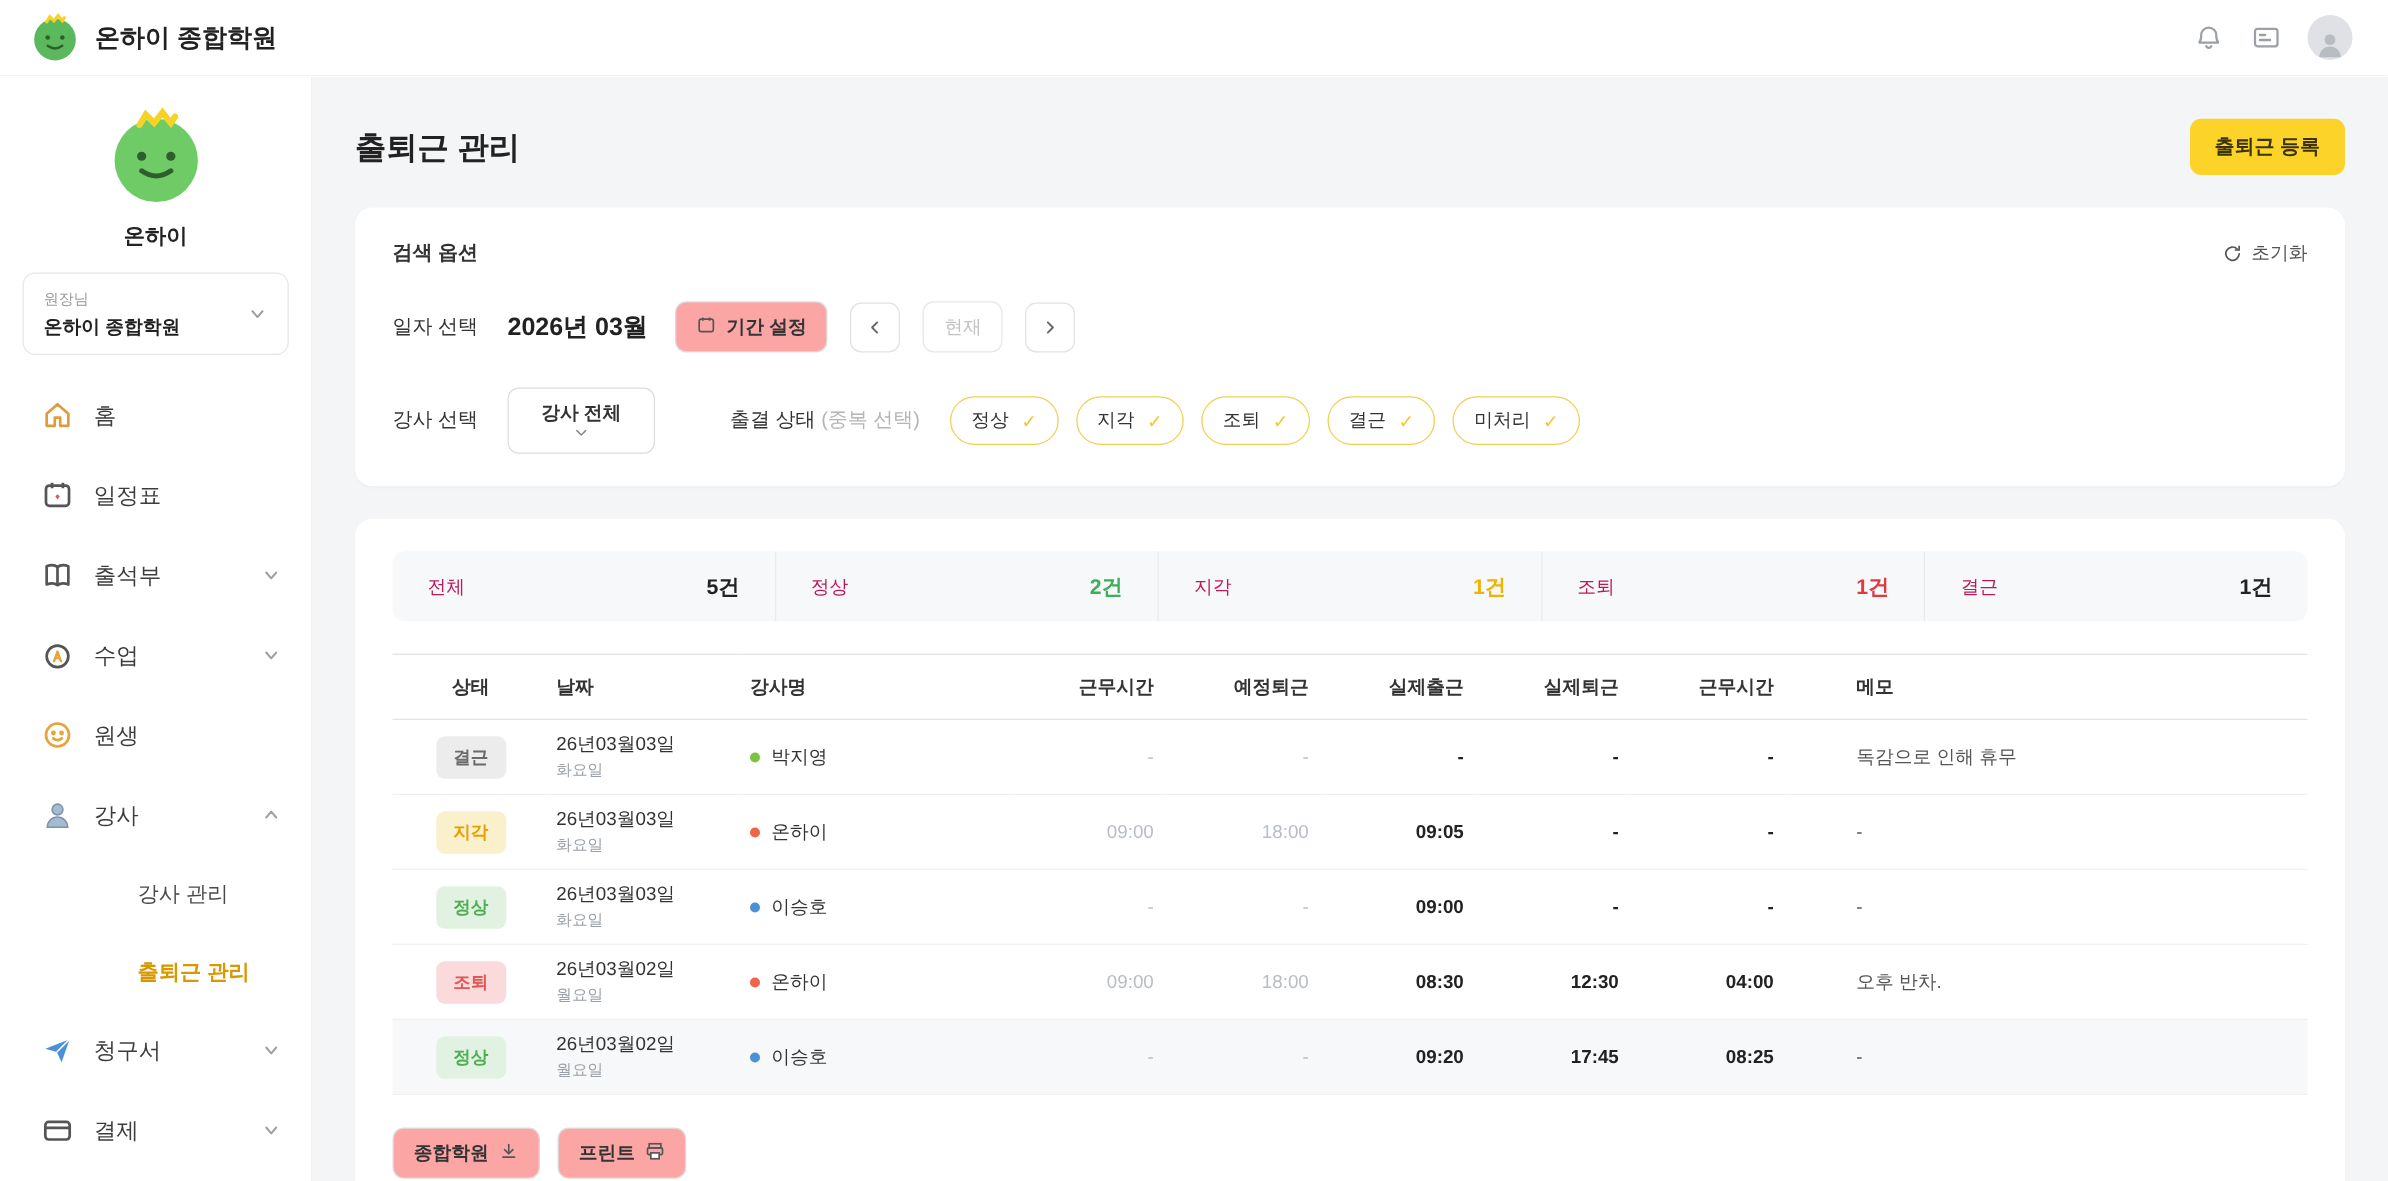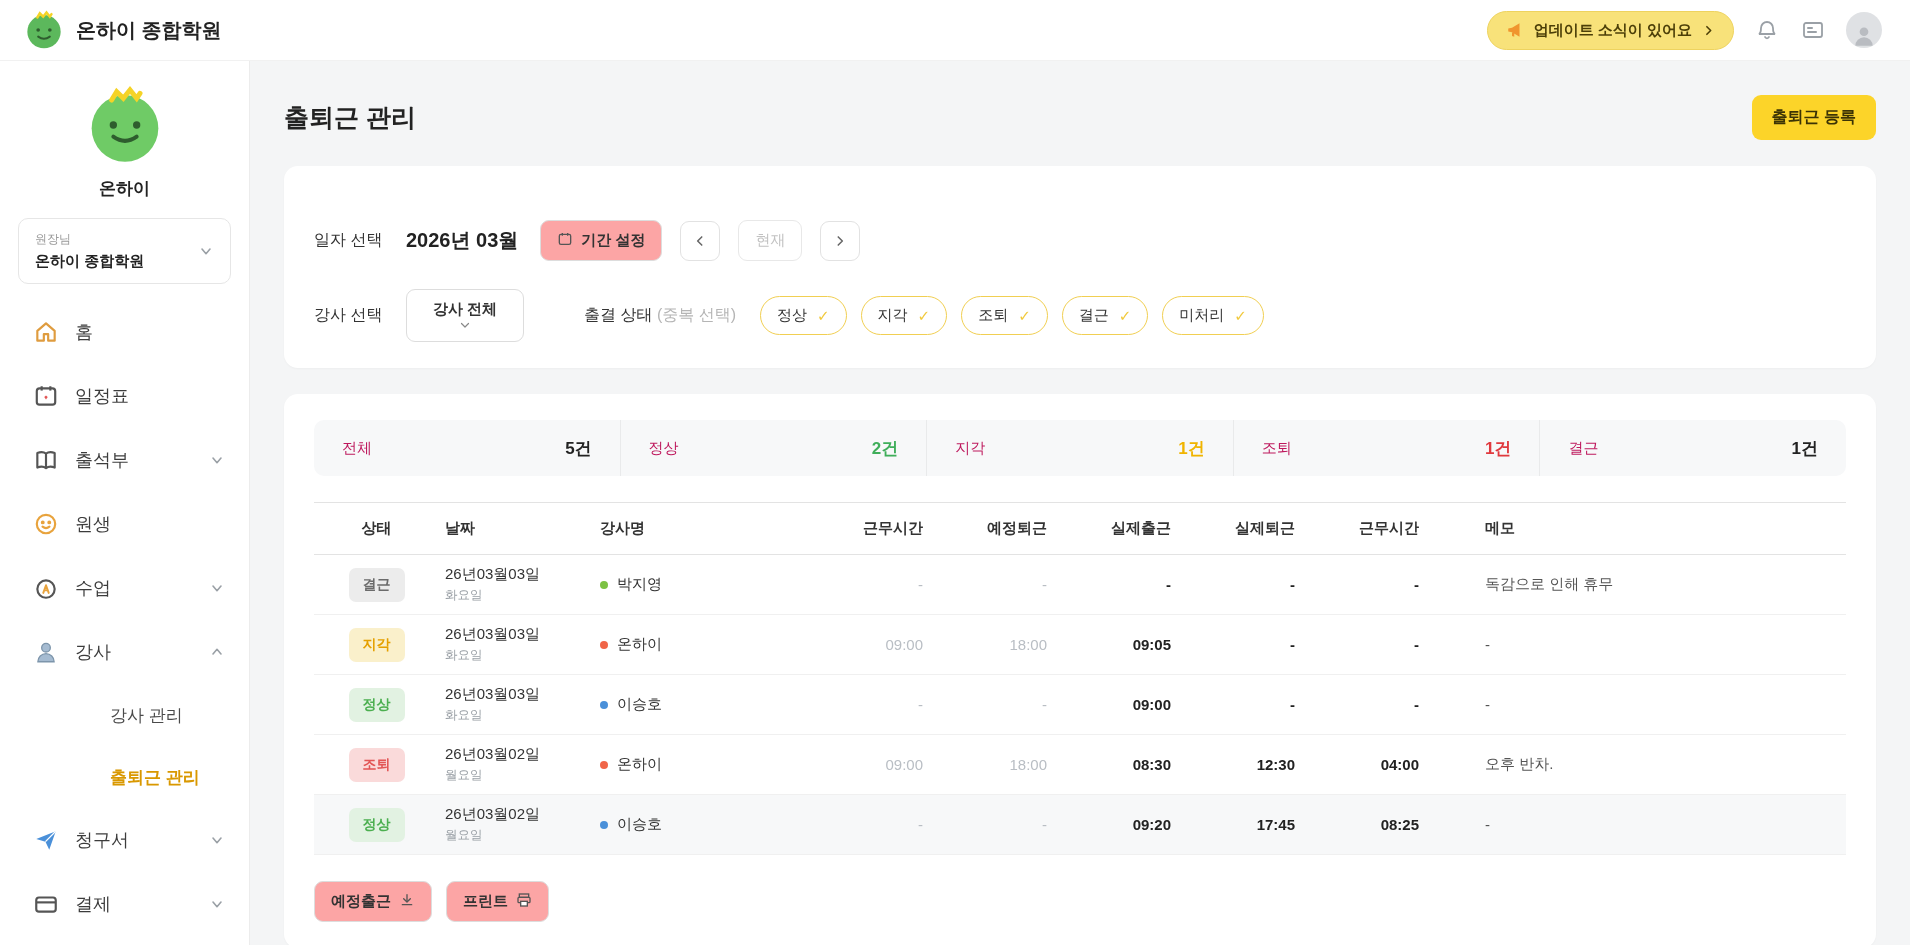--- a/index.html
+++ b/index.html
@@ -124,30 +124,20 @@
     <svg class="logo-circle" viewBox="0 0 48 48">
       <circle cx="24" cy="26" r="20" fill="#5CB85C"></circle>
       <polyline points="16,9 19,4 23,8 27,3 31,8 33,5" fill="none" stroke="#F5D327" stroke-width="3" stroke-linecap="round"></polyline>
       <circle cx="17" cy="24" r="2.2" fill="#2e5d2e"></circle>
       <circle cx="31" cy="24" r="2.2" fill="#2e5d2e"></circle>
       <path d="M17 32 Q24 37 31 32" fill="none" stroke="#2e5d2e" stroke-width="2.4" stroke-linecap="round"></path>
     </svg>
     <div class="app-title">온하이 종합학원</div>
   </div>
   <div class="topbar-right">
-    <div class="update-pill">
-      <svg width="18" height="18" viewBox="0 0 24 24">
-        <path d="M3 10v4l5 1 10 6V3L8 9 3 10z" fill="#F0952E"></path>
-        <path d="M8 15v5l3 1v-5z" fill="#F0952E"></path>
-      </svg>
-      <span>업데이트 소식이 있어요</span>
-      <svg width="13" height="13" viewBox="0 0 24 24">
-        <polyline points="9,5 16,12 9,19" fill="none" stroke="#4c3f08" stroke-width="3" stroke-linecap="round" stroke-linejoin="round"></polyline>
-      </svg>
-    </div>
     <div class="icon-btn">
       <svg width="24" height="24" viewBox="0 0 24 24" fill="none" stroke="currentColor" stroke-width="1.8" stroke-linecap="round">
         <path d="M6 10a6 6 0 0 1 12 0c0 5 2 6 2 6H4s2-1 2-6z"></path>
           <path d="M10 19a2.2 2.2 0 0 0 4 0"></path>
       </svg>
     </div>
     <div class="icon-btn">
       <svg width="24" height="24" viewBox="0 0 24 24" fill="currentColor">
         <rect x="3" y="5" width="18" height="14" rx="2" fill="none" stroke="currentColor" stroke-width="1.8"></rect>
         <rect x="6" y="9" width="6" height="2" rx="1"></rect>
@@ -209,41 +199,41 @@
         <path d="M12 6 C10 4.5 6.5 4.5 4 5.5 V19 C6.5 18 10 18 12 19.5 C14 18 17.5 18 20 19 V5.5 C17.5 4.5 14 4.5 12 6 Z"></path>
         <line x1="12" y1="6" x2="12" y2="19.5"></line>
       </svg>
       <span class="mi-label">출석부</span>
       <svg class="chev" width="16" height="16" viewBox="0 0 24 24">
         <polyline points="6,9 12,16 18,9" fill="none" stroke="currentColor" stroke-width="2.4" stroke-linecap="round" stroke-linejoin="round"></polyline>
       </svg>
     </div>
 
     <div class="menu-item">
+      <svg class="menu-icon" viewBox="0 0 24 24" fill="none" stroke="#555" stroke-width="2">
+        <circle cx="12" cy="13" r="8"></circle>
+        <path d="M9.5 16.5 L12 9.5 L14.5 16.5 M10.6 14.2 h2.8" stroke="#E8A33D" stroke-width="1.8" stroke-linecap="round" stroke-linejoin="round"></path>
+      </svg>
+      <span class="mi-label">수업</span>
+      <svg class="chev" width="16" height="16" viewBox="0 0 24 24">
+        <polyline points="6,9 12,16 18,9" fill="none" stroke="currentColor" stroke-width="2.4" stroke-linecap="round" stroke-linejoin="round"></polyline>
+      </svg>
+    </div>
+
+    <div class="menu-item">
       <svg class="menu-icon" viewBox="0 0 24 24" fill="none" stroke="#E8A33D" stroke-width="2">
         <circle cx="12" cy="12" r="8.5"></circle>
         <circle cx="9" cy="10.5" r="0.8" fill="#E8A33D"></circle>
           <circle cx="15" cy="10.5" r="0.8" fill="#E8A33D"></circle>
         <path d="M8.8 14.5 Q12 17 15.2 14.5" stroke-linecap="round"></path>
       </svg>
       <span class="mi-label">원생</span>
     </div>
 
     <div class="menu-item">
-      <svg class="menu-icon" viewBox="0 0 24 24" fill="none" stroke="#555" stroke-width="2">
-        <circle cx="12" cy="13" r="8"></circle>
-        <path d="M9.5 16.5 L12 9.5 L14.5 16.5 M10.6 14.2 h2.8" stroke="#E8A33D" stroke-width="1.8" stroke-linecap="round" stroke-linejoin="round"></path>
-      </svg>
-      <span class="mi-label">수업</span>
-      <svg class="chev" width="16" height="16" viewBox="0 0 24 24">
-        <polyline points="6,9 12,16 18,9" fill="none" stroke="currentColor" stroke-width="2.4" stroke-linecap="round" stroke-linejoin="round"></polyline>
-      </svg>
-    </div>
-
-    <div class="menu-item">
       <svg class="menu-icon" viewBox="0 0 24 24" fill="#A5BBD1" stroke="#7d95ab" stroke-width="1.2">
         <circle cx="12" cy="8" r="4"></circle>
           <path d="M4.5 21 a7.5 7.5 0 0 1 15 0 z"></path>
       </svg>
       <span class="mi-label">강사</span>
       <svg class="chev" width="16" height="16" viewBox="0 0 24 24">
         <polyline points="6,15 12,8 18,15" fill="none" stroke="currentColor" stroke-width="2.4" stroke-linecap="round" stroke-linejoin="round"></polyline>
       </svg>
     </div>
 
@@ -280,20 +270,30 @@
 </div>
 
 <div class="main">
 
   <div class="page-head">
     <div class="page-title">출퇴근 관리</div>
     <button class="btn-primary">출퇴근 등록</button>
   </div>
 
   <div class="card">
+    <div class="search-top">
+      <div class="card-label">검색 옵션</div>
+      <div class="reset-btn">
+        <svg width="16" height="16" viewBox="0 0 24 24" fill="none" stroke="#555" stroke-width="2" stroke-linecap="round">
+          <path d="M20 12a8 8 0 1 1-2.3-5.7"></path>
+            <polyline points="20,3 20,7.5 15.5,7.5"></polyline>
+        </svg>
+        <span>초기화</span>
+      </div>
+    </div>
 
     <div class="search-row">
       <div class="row-label">일자 선택</div>
       <div class="date-value">2026년 03월</div>
       <button class="btn-outline" style="margin-right:18px;">
         <svg width="16" height="16" viewBox="0 0 24 24" fill="none" stroke="#555" stroke-width="2">
           <rect x="3.5" y="5" width="17" height="15" rx="2.5"></rect>
             <line x1="8" y1="3" x2="8" y2="7"></line>
             <line x1="16" y1="3" x2="16" y2="7"></line>
         </svg>
@@ -493,21 +493,21 @@
           <td class="col-time t-actual">09:20</td>
           <td class="col-time t-actual">17:45</td>
           <td class="col-time t-actual">08:25</td>
           <td class="col-memo t-memo">-</td>
         </tr>
       </tbody>
     </table>
 
     <div class="table-actions">
       <button class="btn-outline">
-        <span>예정출근</span>
+        <span>종합학원</span>
         <svg width="16" height="16" viewBox="0 0 24 24" fill="none" stroke="#555" stroke-width="2" stroke-linecap="round" stroke-linejoin="round">
           <line x1="12" y1="4" x2="12" y2="14"></line>
             <polyline points="7,10 12,15 17,10"></polyline>
             <line x1="5" y1="19" x2="19" y2="19"></line>
         </svg>
       </button>
       <button class="btn-outline">
         <span>프린트</span>
         <svg width="16" height="16" viewBox="0 0 24 24" fill="none" stroke="#555" stroke-width="2">
           <rect x="5" y="3" width="14" height="5"></rect>

